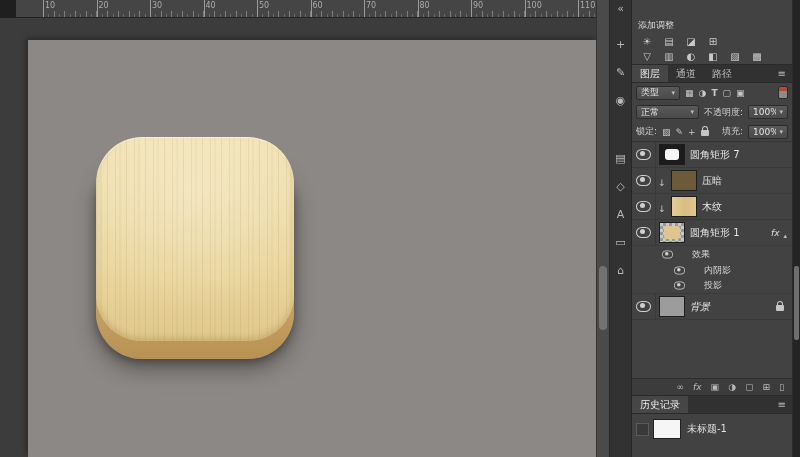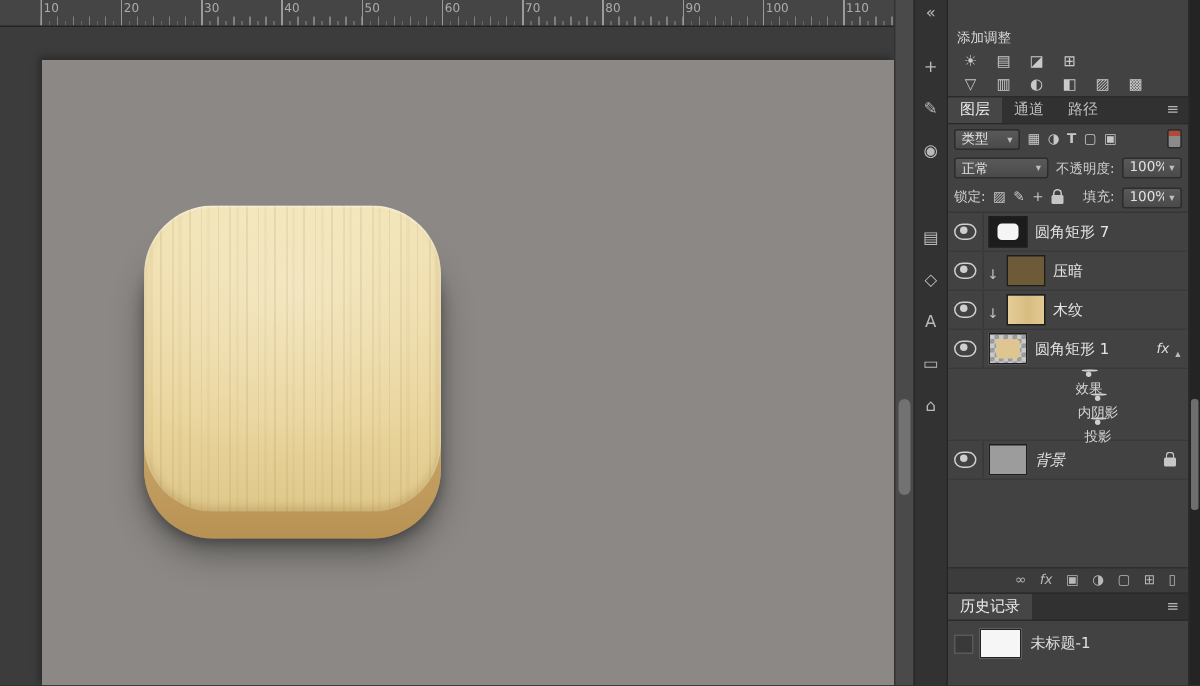--- a/index.html
+++ b/index.html
@@ -1,20 +1,20 @@
 <!DOCTYPE html>
 <html><head>
 <meta charset="utf-8">
 <style>
   html,body{margin:0;padding:0;background:#1f1f1f;}
   .app{position:relative;width:800px;height:457px;background:#1f1f1f;overflow:hidden;
        font-family:"DejaVu Sans",sans-serif;-webkit-font-smoothing:antialiased;}
 
   
-  .ruler{position:absolute;left:0;top:0;width:596px;height:17px;background:#454545;
+  .ruler{position:absolute;left:16px;top:0;width:596px;height:17px;background:#454545;
     border-bottom:1px solid #242424;
     background-image:
       repeating-linear-gradient(to right,#9a9a9a 0 1px,transparent 1px 53.5px),
       repeating-linear-gradient(to right,#7e7e7e 0 1px,transparent 1px 10.7px),
       repeating-linear-gradient(to right,#686868 0 1px,transparent 1px 5.35px);
     background-size:596px 17px,596px 6px,596px 3px;
     background-position:27px 0,27px 11px,27px 14px;
     background-repeat:no-repeat;}
   .ruler-nums{position:absolute;left:29px;top:1px;display:flex;}
   .ruler-nums span{flex:none;width:53.5px;font-size:8px;color:#ababab;}
@@ -103,21 +103,21 @@
   .t-shapedark::after{content:"";position:absolute;left:5px;right:5px;top:4px;bottom:4px;background:#f5f5f5;border-radius:3px;}
   .t-brown{background:#6d5a39;}
   .t-shapechk::after{content:"";position:absolute;left:4px;right:4px;top:3px;bottom:3px;background:#dfc691;border-radius:3px;}
   .t-gray{background:#9c9c9c;}
   .lname{font-size:10px;color:#e3e3e3;white-space:nowrap;}
   .lname.it{font-style:italic;}
   .fxbadge{margin-left:auto;font-size:9px;font-style:italic;color:#ddd;}
   .fxcol{margin:0 5px 0 4px;}
   .fxcol::before{content:"▴";font-size:7px;color:#bbb;}
   .rowlock{margin-left:auto;margin-right:8px;}
-  .fxrow{height:16px;display:flex;align-items:center;gap:5px;flex-direction:column;}
+  .fxrow{height:16px;display:flex;align-items:center;gap:17px;}
   .fxrow.ind1{padding-left:28px;}
   .fxrow.ind2{padding-left:40px;}
   .fxname{font-size:9px;color:#d5d5d5;white-space:nowrap;}
   .fxrow.lastfx{border-bottom:1px solid #3a3a3a;box-sizing:border-box;}
 
   .lockicon{display:inline-block;position:relative;width:8px;height:6px;background:#c6c6c6;border-radius:1px;margin-top:3px;}
   .lockicon::before{content:"";position:absolute;top:-4px;left:1px;width:4px;height:4px;
                     border:1px solid #c6c6c6;border-bottom:none;border-radius:3px 3px 0 0;}
 
   .lbar{height:16px;flex:none;background:#3c3c3c;border-top:1px solid #2e2e2e;

